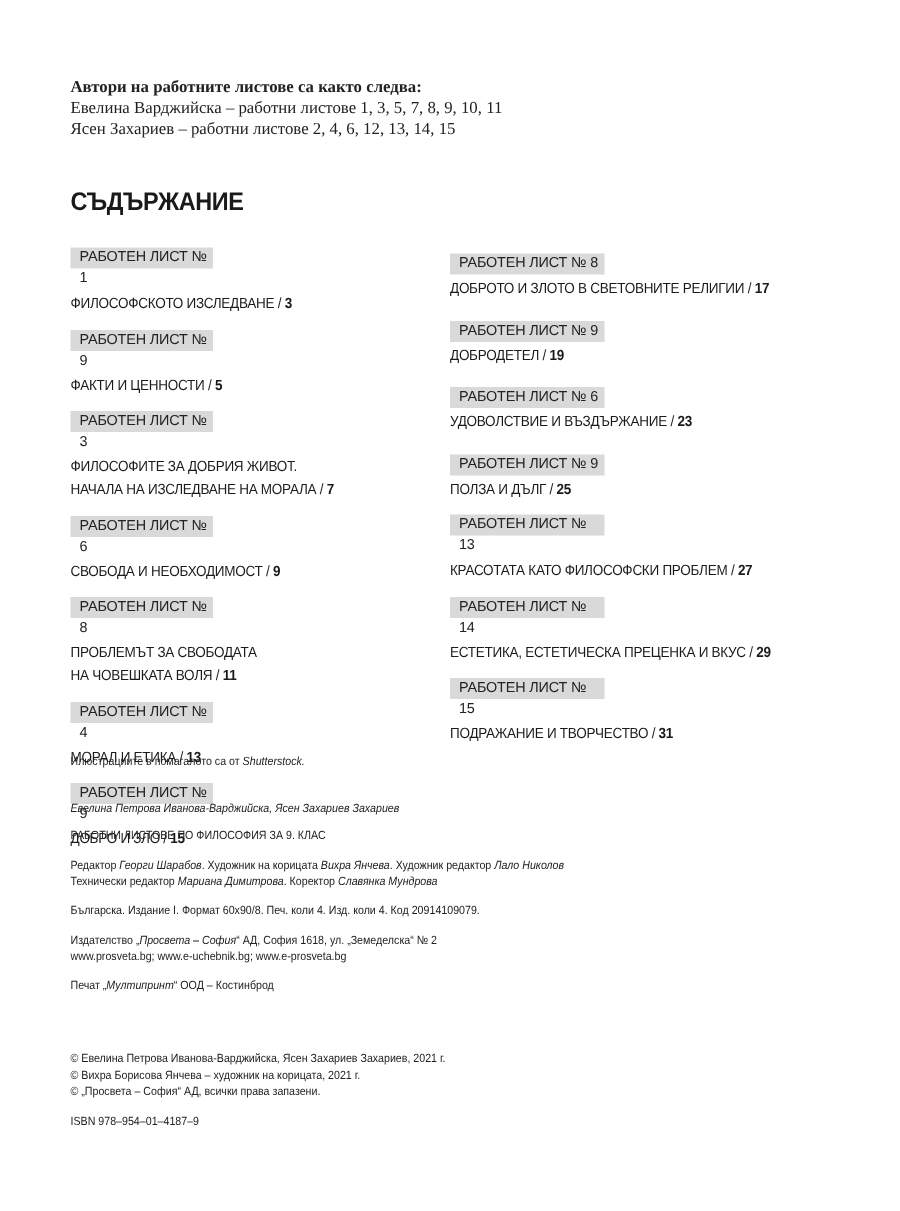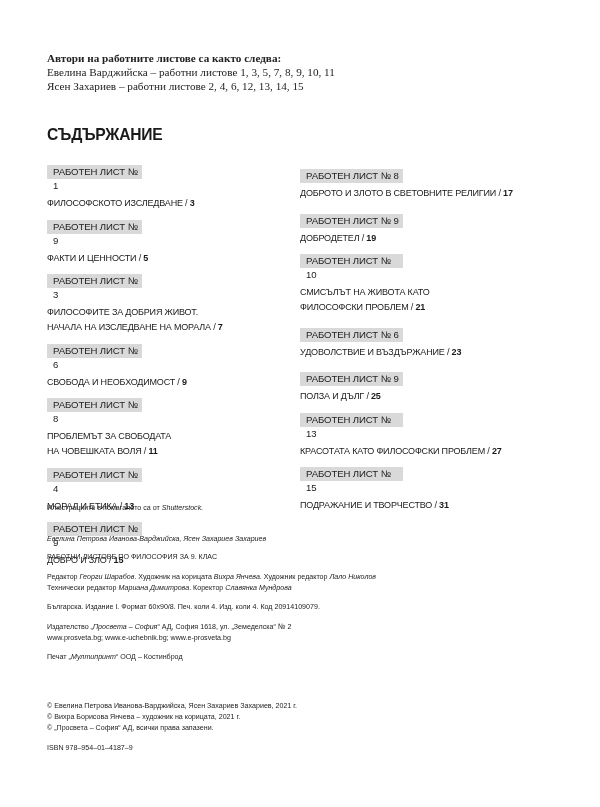--- a/index.html
+++ b/index.html
@@ -34,24 +34,24 @@
     <div class="entry"><div class="label">РАБОТЕН ЛИСТ № 9</div><div class="title"><span>ФАКТИ И ЦЕННОСТИ / </span><span class="page">5</span></div></div>
     <div class="entry"><div class="label">РАБОТЕН ЛИСТ № 3</div><div class="title"><span>ФИЛОСОФИТЕ ЗА ДОБРИЯ ЖИВОТ.</span></div><div class="title" style="margin-top: 0px;"><span>НАЧАЛА НА ИЗСЛЕДВАНЕ НА МОРАЛА / </span><span class="page">7</span></div></div>
     <div class="entry"><div class="label">РАБОТЕН ЛИСТ № 6</div><div class="title"><span>СВОБОДА И НЕОБХОДИМОСТ / </span><span class="page">9</span></div></div>
     <div class="entry"><div class="label">РАБОТЕН ЛИСТ № 8</div><div class="title"><span>ПРОБЛЕМЪТ ЗА СВОБОДАТА</span></div><div class="title" style="margin-top: 0px;"><span>НА ЧОВЕШКАТА ВОЛЯ / </span><span class="page">11</span></div></div>
     <div class="entry"><div class="label">РАБОТЕН ЛИСТ № 4</div><div class="title"><span>МОРАЛ И ЕТИКА / </span><span class="page">13</span></div></div>
     <div class="entry"><div class="label">РАБОТЕН ЛИСТ № 9</div><div class="title"><span>ДОБРО И ЗЛО / </span><span class="page">15</span></div></div>
   </div>
 <div class="col right" id="toc-right">
     <div class="entry"><div class="label">РАБОТЕН ЛИСТ № 8</div><div class="title"><span>ДОБРОТО И ЗЛОТО В СВЕТОВНИТЕ РЕЛИГИИ / </span><span class="page">17</span></div></div>
     <div class="entry"><div class="label">РАБОТЕН ЛИСТ № 9</div><div class="title"><span>ДОБРОДЕТЕЛ / </span><span class="page">19</span></div></div>
-    <div class="entry"><div class="label">РАБОТЕН ЛИСТ № 10</div><div class="title"><span>СМИСЪЛЪТ НА ЖИВОТА КАТО</span></div><div class="title" style="margin-top: 0px;"><span>ФИЛОСОФСКИ ПРОБЛЕМ / </span><span class="page">21</span></div></div>
     <div class="entry"><div class="label">РАБОТЕН ЛИСТ № 6</div><div class="title"><span>УДОВОЛСТВИЕ И ВЪЗДЪРЖАНИЕ / </span><span class="page">23</span></div></div>
     <div class="entry"><div class="label">РАБОТЕН ЛИСТ № 9</div><div class="title"><span>ПОЛЗА И ДЪЛГ / </span><span class="page">25</span></div></div>
     <div class="entry"><div class="label">РАБОТЕН ЛИСТ № 13</div><div class="title"><span>КРАСОТАТА КАТО ФИЛОСОФСКИ ПРОБЛЕМ / </span><span class="page">27</span></div></div>
+    <div class="entry"><div class="label">РАБОТЕН ЛИСТ № 14</div><div class="title"><span>ЕСТЕТИКА, ЕСТЕТИЧЕСКА ПРЕЦЕНКА И ВКУС / </span><span class="page">29</span></div></div>
     <div class="entry"><div class="label">РАБОТЕН ЛИСТ № 15</div><div class="title"><span>ПОДРАЖАНИЕ И ТВОРЧЕСТВО / </span><span class="page">31</span></div></div>
   </div>
 
 <div class="colophon" style="top:502px">
   <span>Илюстрациите в помагалото са от </span><span class="it">Shutterstock.</span>
 </div>
 
 <div class="colophon it" style="top:533px">Евелина Петрова Иванова-Варджийска, Ясен Захариев Захариев</div>
 <div class="colophon" style="top:551px">РАБОТНИ ЛИСТОВЕ ПО ФИЛОСОФИЯ ЗА 9. КЛАС</div>
 

